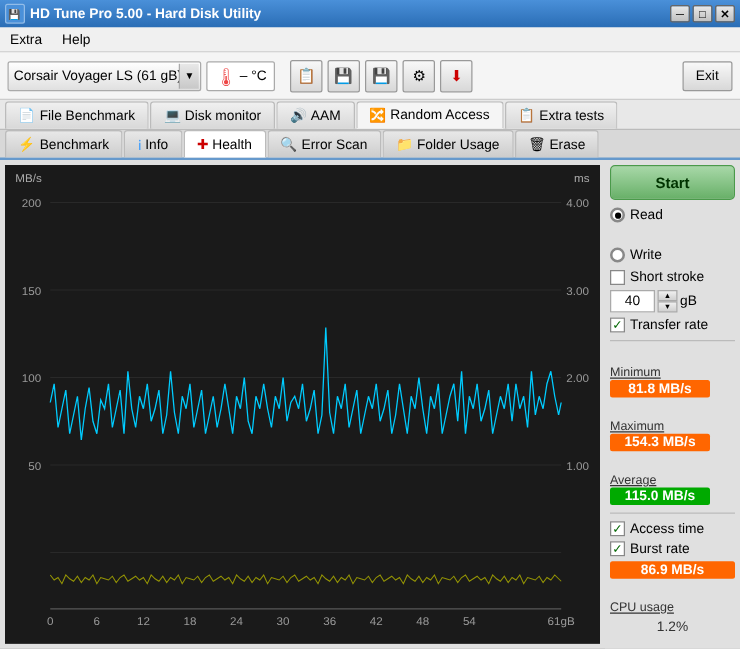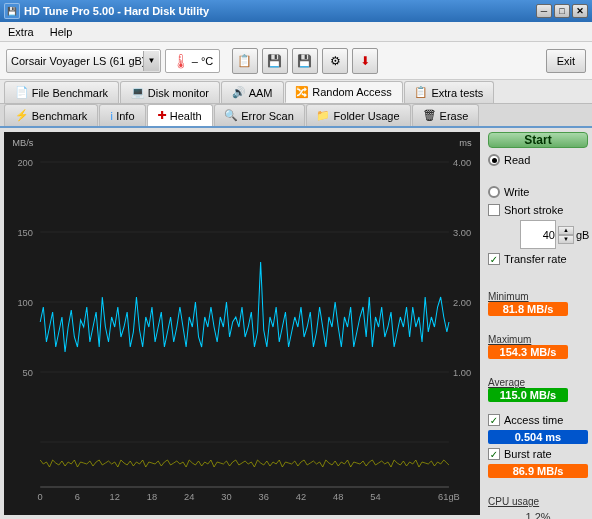--- a/index.html
+++ b/index.html
@@ -159,21 +159,21 @@
     .radio-item { display: flex; align-items: center; gap: 4px; font-size: 11px; cursor: pointer; }
     .radio-btn {
       width: 12px; height: 12px; border-radius: 50%;
       border: 2px solid #888; background: white;
       display: flex; align-items: center; justify-content: center;
     }
     .radio-btn.checked::after { content: ''; width: 5px; height: 5px; border-radius: 50%; background: #000; }
     .checkbox-item { display: flex; align-items: center; gap: 4px; font-size: 11px; cursor: pointer; }
     .checkbox { width: 12px; height: 12px; border: 1px solid #888; background: white; display: flex; align-items: center; justify-content: center; font-size: 10px; color: #006600; }
     .spinner-row { display: flex; align-items: center; gap: 2px; }
-    .spinner-input { width: 36px; height: 29px; border: 1px solid #aaa; font-size: 11px; text-align: right; margin-left: 32px; }
+    .spinner-input { width: 36px; height: 18px; border: 1px solid #aaa; font-size: 11px; text-align: center; }
     .spinner-btns { display: flex; flex-direction: column; }
     .spinner-btn { width: 16px; height: 9px; background: linear-gradient(to bottom, #f0f0f0, #d0d0d0); border: 1px solid #aaa; font-size: 6px; line-height: 1; display: flex; align-items: center; justify-content: center; cursor: pointer; }
     .unit-label { font-size: 11px; }
     .divider { height: 1px; background: #bbb; margin: 2px 0; }
     .stat-label { font-size: 10px; color: #333; margin-top: 14px; text-decoration: underline; }
     .stat-badge {
       background: #ff6600; color: white; font-size: 11px; font-weight: bold;
       padding: 1px 4px; border-radius: 2px; text-align: center;
       display: inline-block; min-width: 80px;
     }
@@ -406,21 +406,20 @@
       <div class="stat-label">Average</div>
       <div class="stat-badge green">115.0 MB/s</div>
     </div>
 
     <div class="divider"></div>
 
     <div class="checkbox-item">
       <div class="checkbox">✓</div>
       <span>Access time</span>
     </div>
-    <div class="stat-badge blue">0.504 ms</div>
 
     <div class="checkbox-item">
       <div class="checkbox">✓</div>
       <span>Burst rate</span>
     </div>
     <div class="stat-badge orange">86.9 MB/s</div>
 
     <div class="stat-label">CPU usage</div>
     <div class="stat-value">1.2%</div>
   </div>

